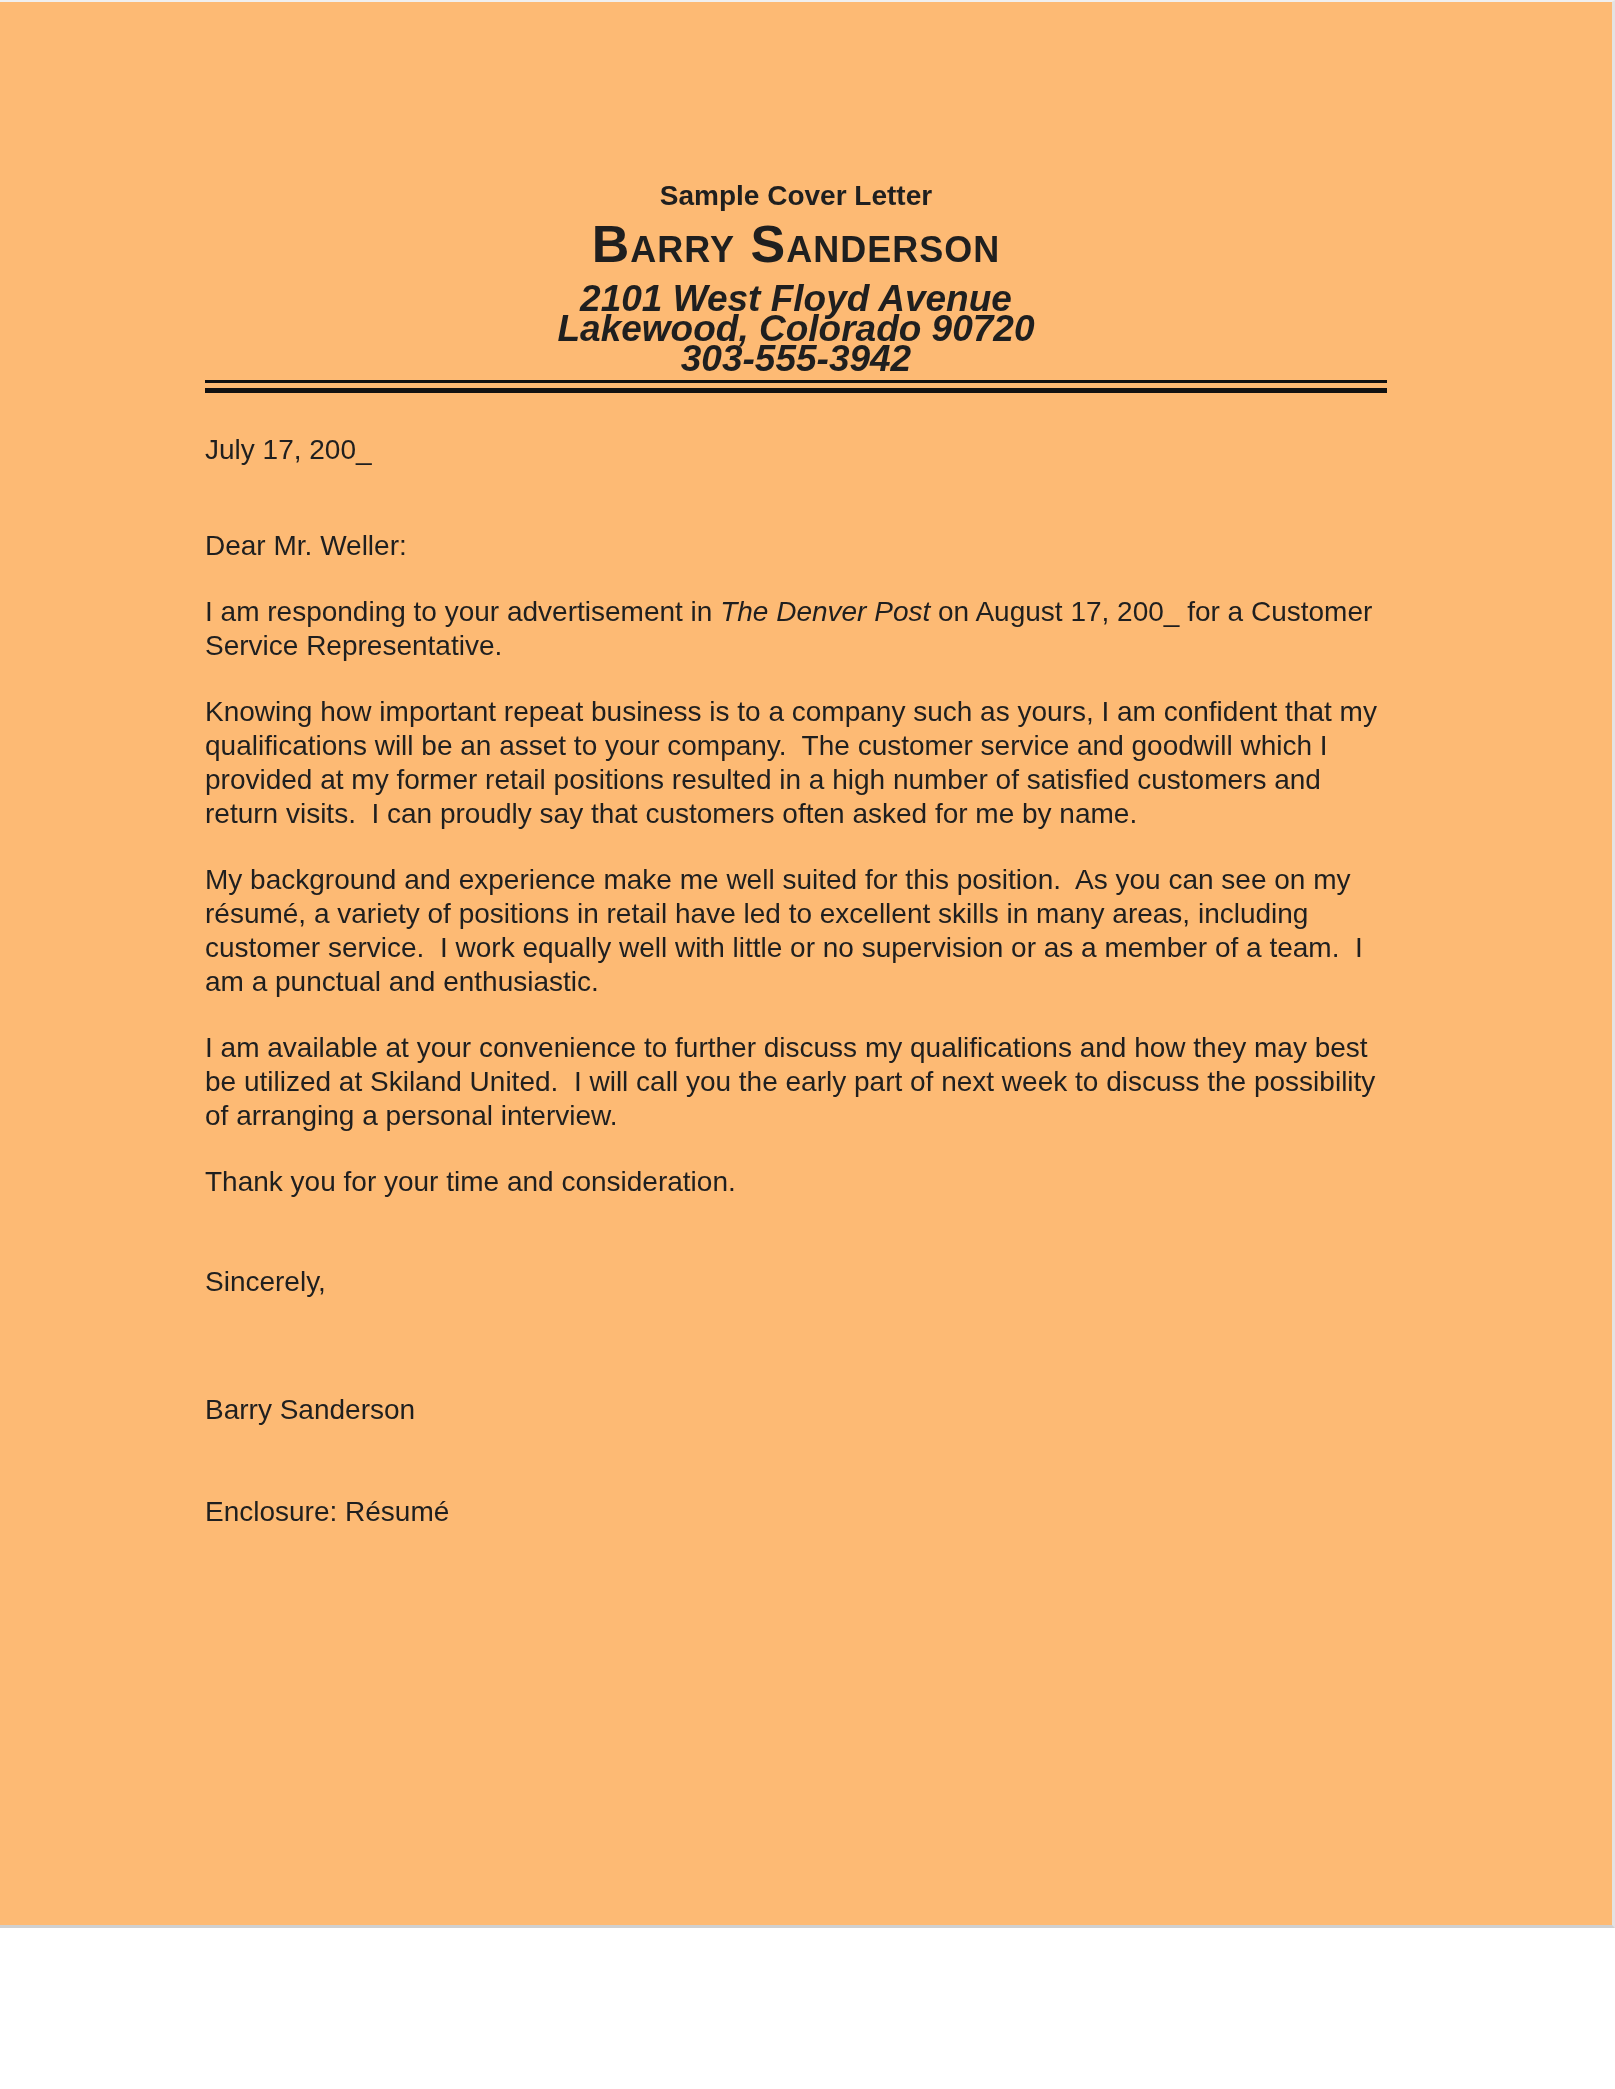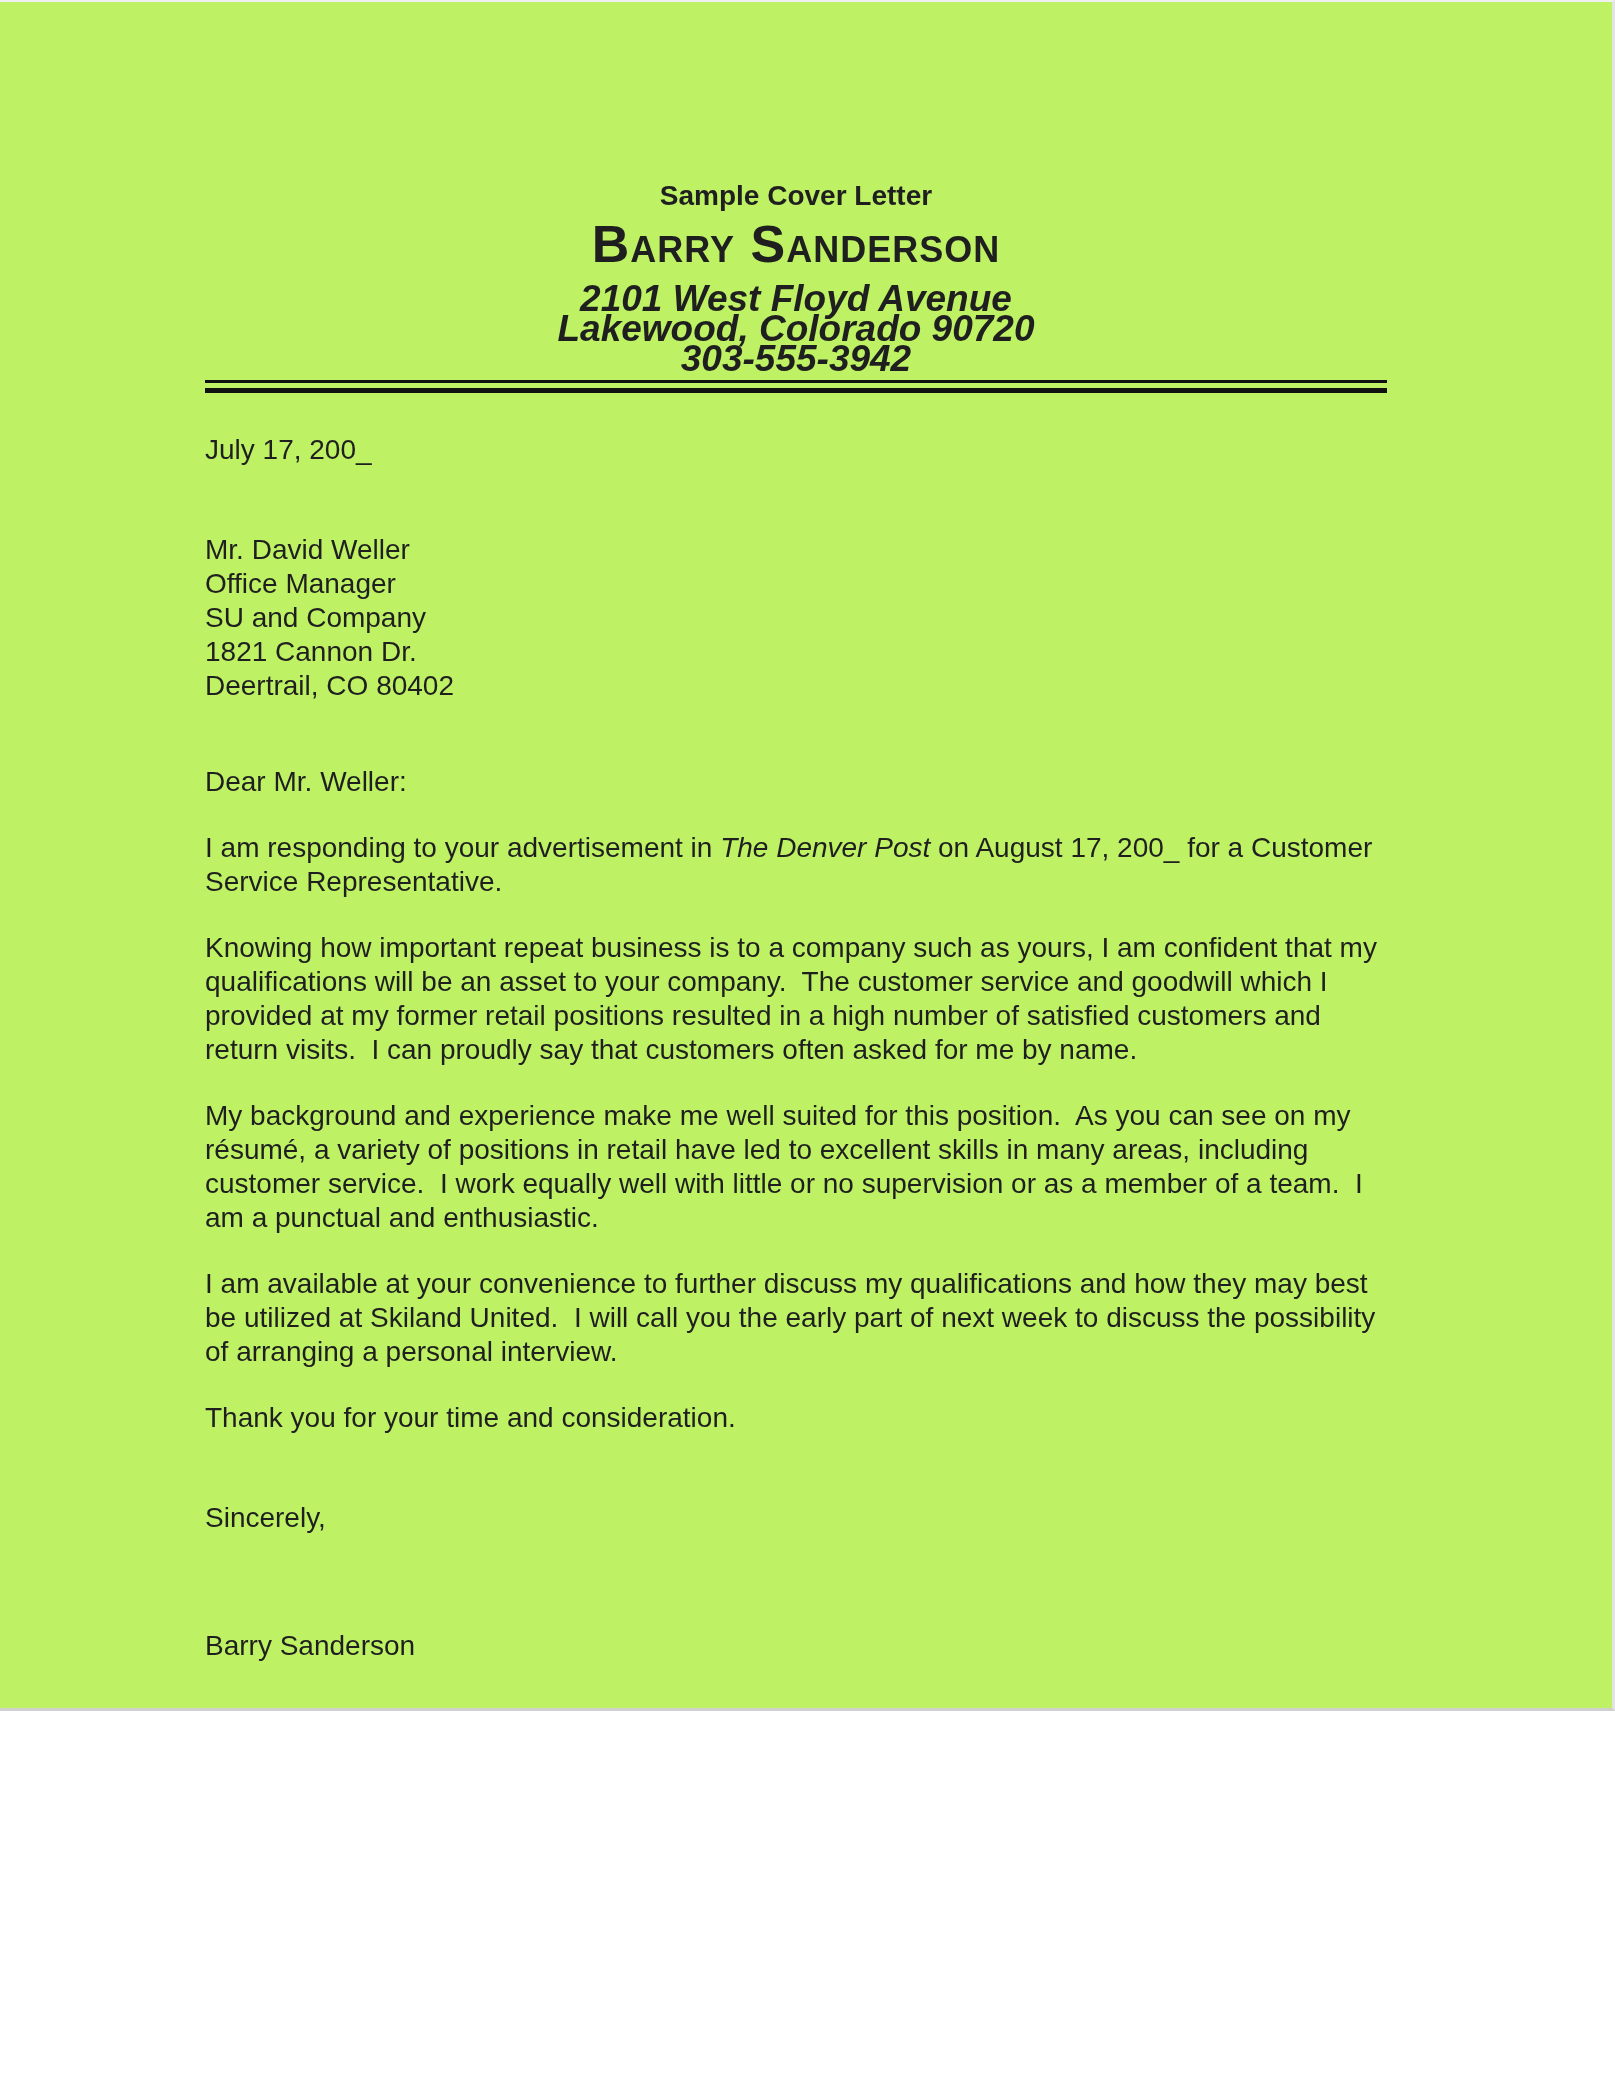--- a/index.html
+++ b/index.html
@@ -3,23 +3,23 @@
 <meta charset="utf-8">
 <style>
   html, body {
     margin: 0;
     padding: 0;
     background: #ffffff;
   }
   .page {
     position: relative;
     width: 1615px;
-    height: 1711px;
+    height: 1928px;
     box-sizing: border-box;
-    background: #bef264;
+    background: #fdba74;
     color: #1f1f1f;
     font-family: "Liberation Sans", sans-serif;
     border-top: 2px solid #f0f0f0;
     border-right: 3px solid #e3e3e3;
     border-bottom: 3px solid #d0d0d0;
     overflow: hidden;
   }
   .letterhead {
     text-align: center;
     padding: 0 225px 0 205px;
@@ -100,27 +100,20 @@
     <h1 class="name">Barry Sanderson</h1>
     <div class="addr first">2101 West Floyd Avenue</div>
     <div class="addr">Lakewood, Colorado 90720</div>
     <div class="addr">303-555-3942</div>
     <div class="rule"></div>
   </header>
 
   <main class="letter-body">
     <div class="date">July 17, 200_</div>
 
-    <div class="recipient">
-      <div>Mr. David Weller</div>
-      <div>Office Manager</div>
-      <div>SU and Company</div>
-      <div>1821 Cannon Dr.</div>
-      <div>Deertrail, CO 80402</div>
-    </div>
 
     <div class="salutation">Dear Mr. Weller:</div>
 
     <p class="para"><span>I am responding to your advertisement in </span><span style="font-style: italic;">The Denver Post</span><span> on August 17, 200_ for a Customer Service Representative.</span></p>
     <p class="para"><span>Knowing how important repeat business is to a company such as yours, I am confident that my qualifications will be an asset to your company.  The customer service and goodwill which I provided at my former retail positions resulted in a high number of satisfied customers and return visits.  I can proudly say that customers often asked for me by name.</span></p>
     <p class="para"><span>My background and experience make me well suited for this position.  As you can see on my résumé, a variety of positions in retail have led to excellent skills in many areas, including customer service.  I work equally well with little or no supervision or as a member of a team.  I am a punctual and enthusiastic.</span></p>
     <p class="para"><span>I am available at your convenience to further discuss my qualifications and how they may best be utilized at Skiland United.  I will call you the early part of next week to discuss the possibility of arranging a personal interview.</span></p>
     <p class="para"><span>Thank you for your time and consideration.</span></p>
 
     <div class="closing">Sincerely,</div>

